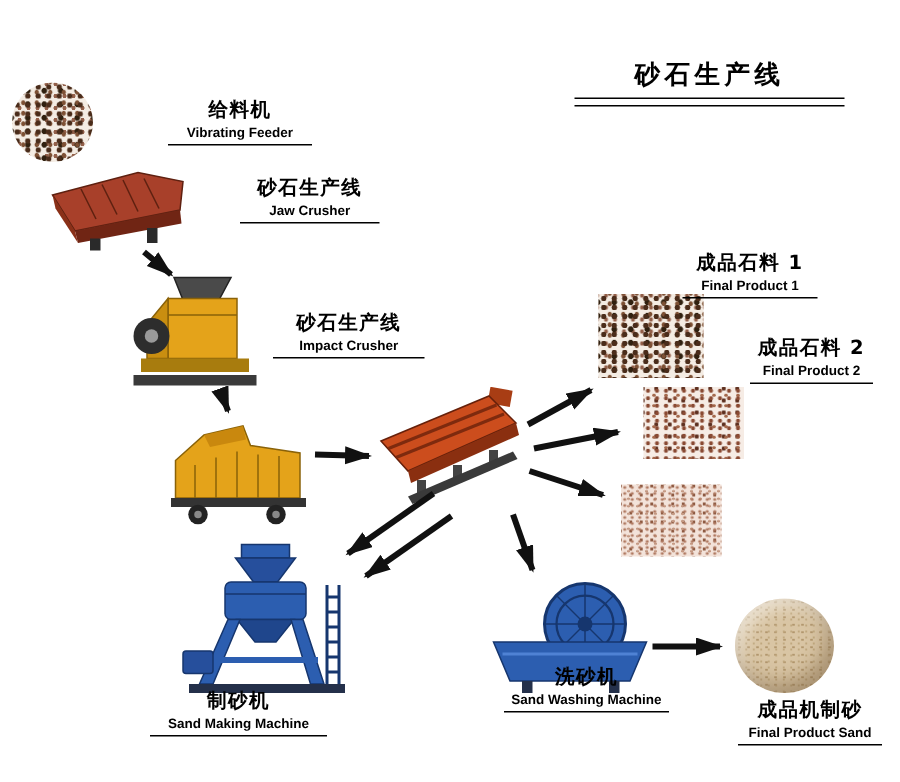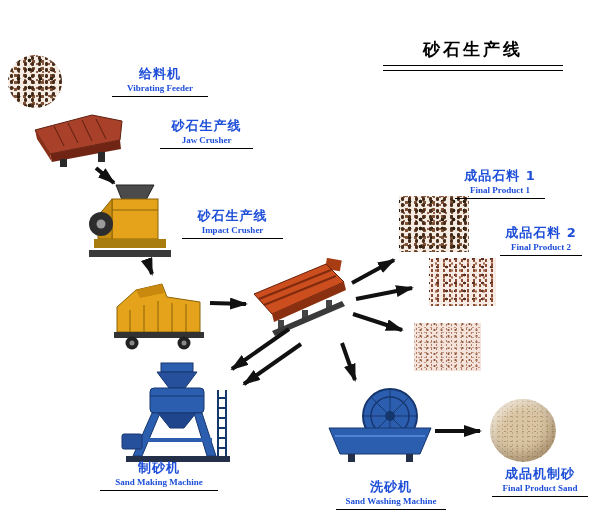--- a/index.html
+++ b/index.html
@@ -3,24 +3,24 @@
 <meta charset="utf-8">
 <style>
   html,body{margin:0;padding:0;background:#fff;}
   .canvas{
     position:relative;width:600px;height:521px;background:#ffffff;overflow:hidden;
     font-family:"DejaVu Sans",sans-serif;
   }
   
   .label{
     position:absolute;text-align:center;border-bottom:1px solid #000;
-    padding-bottom:2px;color:#1d4ed8;
+    padding-bottom:2px;color:#000000;
   }
   .label .zh{font-weight:bold;font-size:13px;letter-spacing:1px;line-height:16px;}
-  .label .en{font-family:Liberation Serif, serif;font-weight:bold;font-size:9px;line-height:11px;margin-top:1px;}
+  .label .en{font-family:Liberation Sans, sans-serif;font-weight:bold;font-size:9px;line-height:11px;margin-top:1px;}
   
   .title-wrap{position:absolute;left:383px;top:14px;width:180px;text-align:center;margin-top:24px;}
   .title-text{font-weight:bold;font-size:17px;letter-spacing:3px;color:#000;}
   .title-rule{height:0;border-top:1.5px solid #000;margin-top:4px;}
   .title-rule.second{border-top-width:1px;margin-top:4px;}
   
   .tex{position:absolute;}
   .speckle-coarse{
     background-color:#f4ece3;
     background-image:
@@ -210,21 +210,21 @@
     <div class="zh">成品石料 2</div>
     <div class="en">Final Product 2</div>
   </div>
 
 
   <div class="label" style="left:100px;top:460px;width:118px;">
     <div class="zh">制砂机</div>
     <div class="en">Sand Making Machine</div>
   </div>
 
-  <div class="label" style="left:336px;top:479px;width:110px;text-align:center;">
+  <div class="label" style="left:336px;top:444px;width:110px;text-align:center;">
     <div class="zh">洗砂机</div>
     <div class="en">Sand Washing Machine</div>
   </div>
 
   <div class="label" style="left:492px;top:466px;width:96px;">
     <div class="zh">成品机制砂</div>
     <div class="en">Final Product Sand</div>
   </div>
 
 </div>

